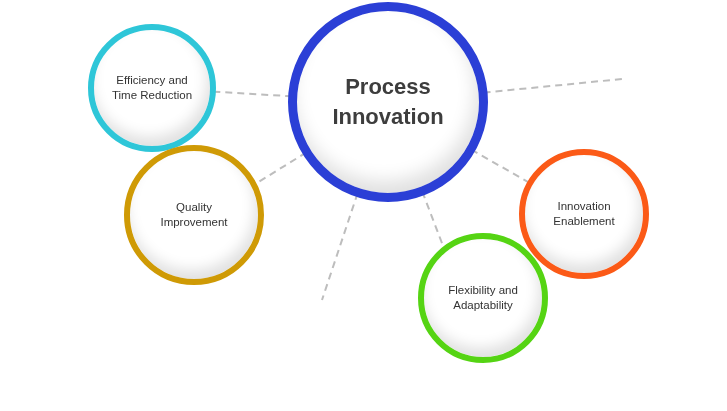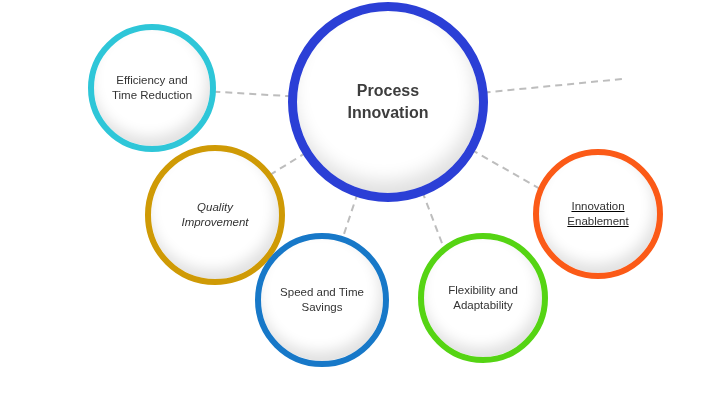--- a/index.html
+++ b/index.html
@@ -43,31 +43,31 @@
     line-height: 1.3;
     color: #333333;
     font-weight: 500;
   }
   .node.center {
     border-width: 9px;
     box-shadow: inset -4px -12px 18px rgba(0,0,0,0.12), inset 0 0 0 4px #ffffff;
   }
   .node.center .label {
     width: 70%;
-    font-size: 16px;
+    font-size: 22px;
     font-weight: 700;
     color: #3d3d3d;
     line-height: 1.35;
   }
   
   .node.center        { left: 288px; top: 2px;   width: 200px; height: 200px; }
   .node.n-efficiency  { left: 88px;  top: 24px;  width: 128px; height: 128px; }
   .node.n-competitive { left: 561px; top: 18px;  width: 122px; height: 122px; }
-  .node.n-quality     { left: 145px; top: 145px; width: 140px; height: 140px; font-style: italic; }
-  .node.n-innovation  { left: 533px; top: 149px; width: 130px; height: 130px; text-decoration: underline; }
+  .node.n-quality     { left: 124px; top: 145px; width: 140px; height: 140px; }
+  .node.n-innovation  { left: 519px; top: 149px; width: 130px; height: 130px; }
   .node.n-speed       { left: 255px; top: 233px; width: 134px; height: 134px; }
   .node.n-flexibility { left: 418px; top: 233px; width: 130px; height: 130px; }
   line.connector {
     stroke-width: 2;
     stroke-dasharray: 7 5;
   }
 </style>
 </head>
 <body>
 
@@ -92,21 +92,18 @@
 
 
   <div class="node n-quality" style="border-color: rgb(207, 154, 5);">
     <span class="label">Quality Improvement</span>
   </div>
 
   <div class="node n-innovation" style="border-color: rgb(251, 90, 23);">
     <span class="label">Innovation Enablement</span>
   </div>
 
-  <div class="node n-speed" style="border-color: rgb(23, 120, 200);">
-    <span class="label">Speed and Time Savings</span>
-  </div>
 
   <div class="node n-flexibility" style="border-color: rgb(85, 212, 19);">
     <span class="label">Flexibility and Adaptability</span>
   </div>
 
 </div>
 
 </body></html>

